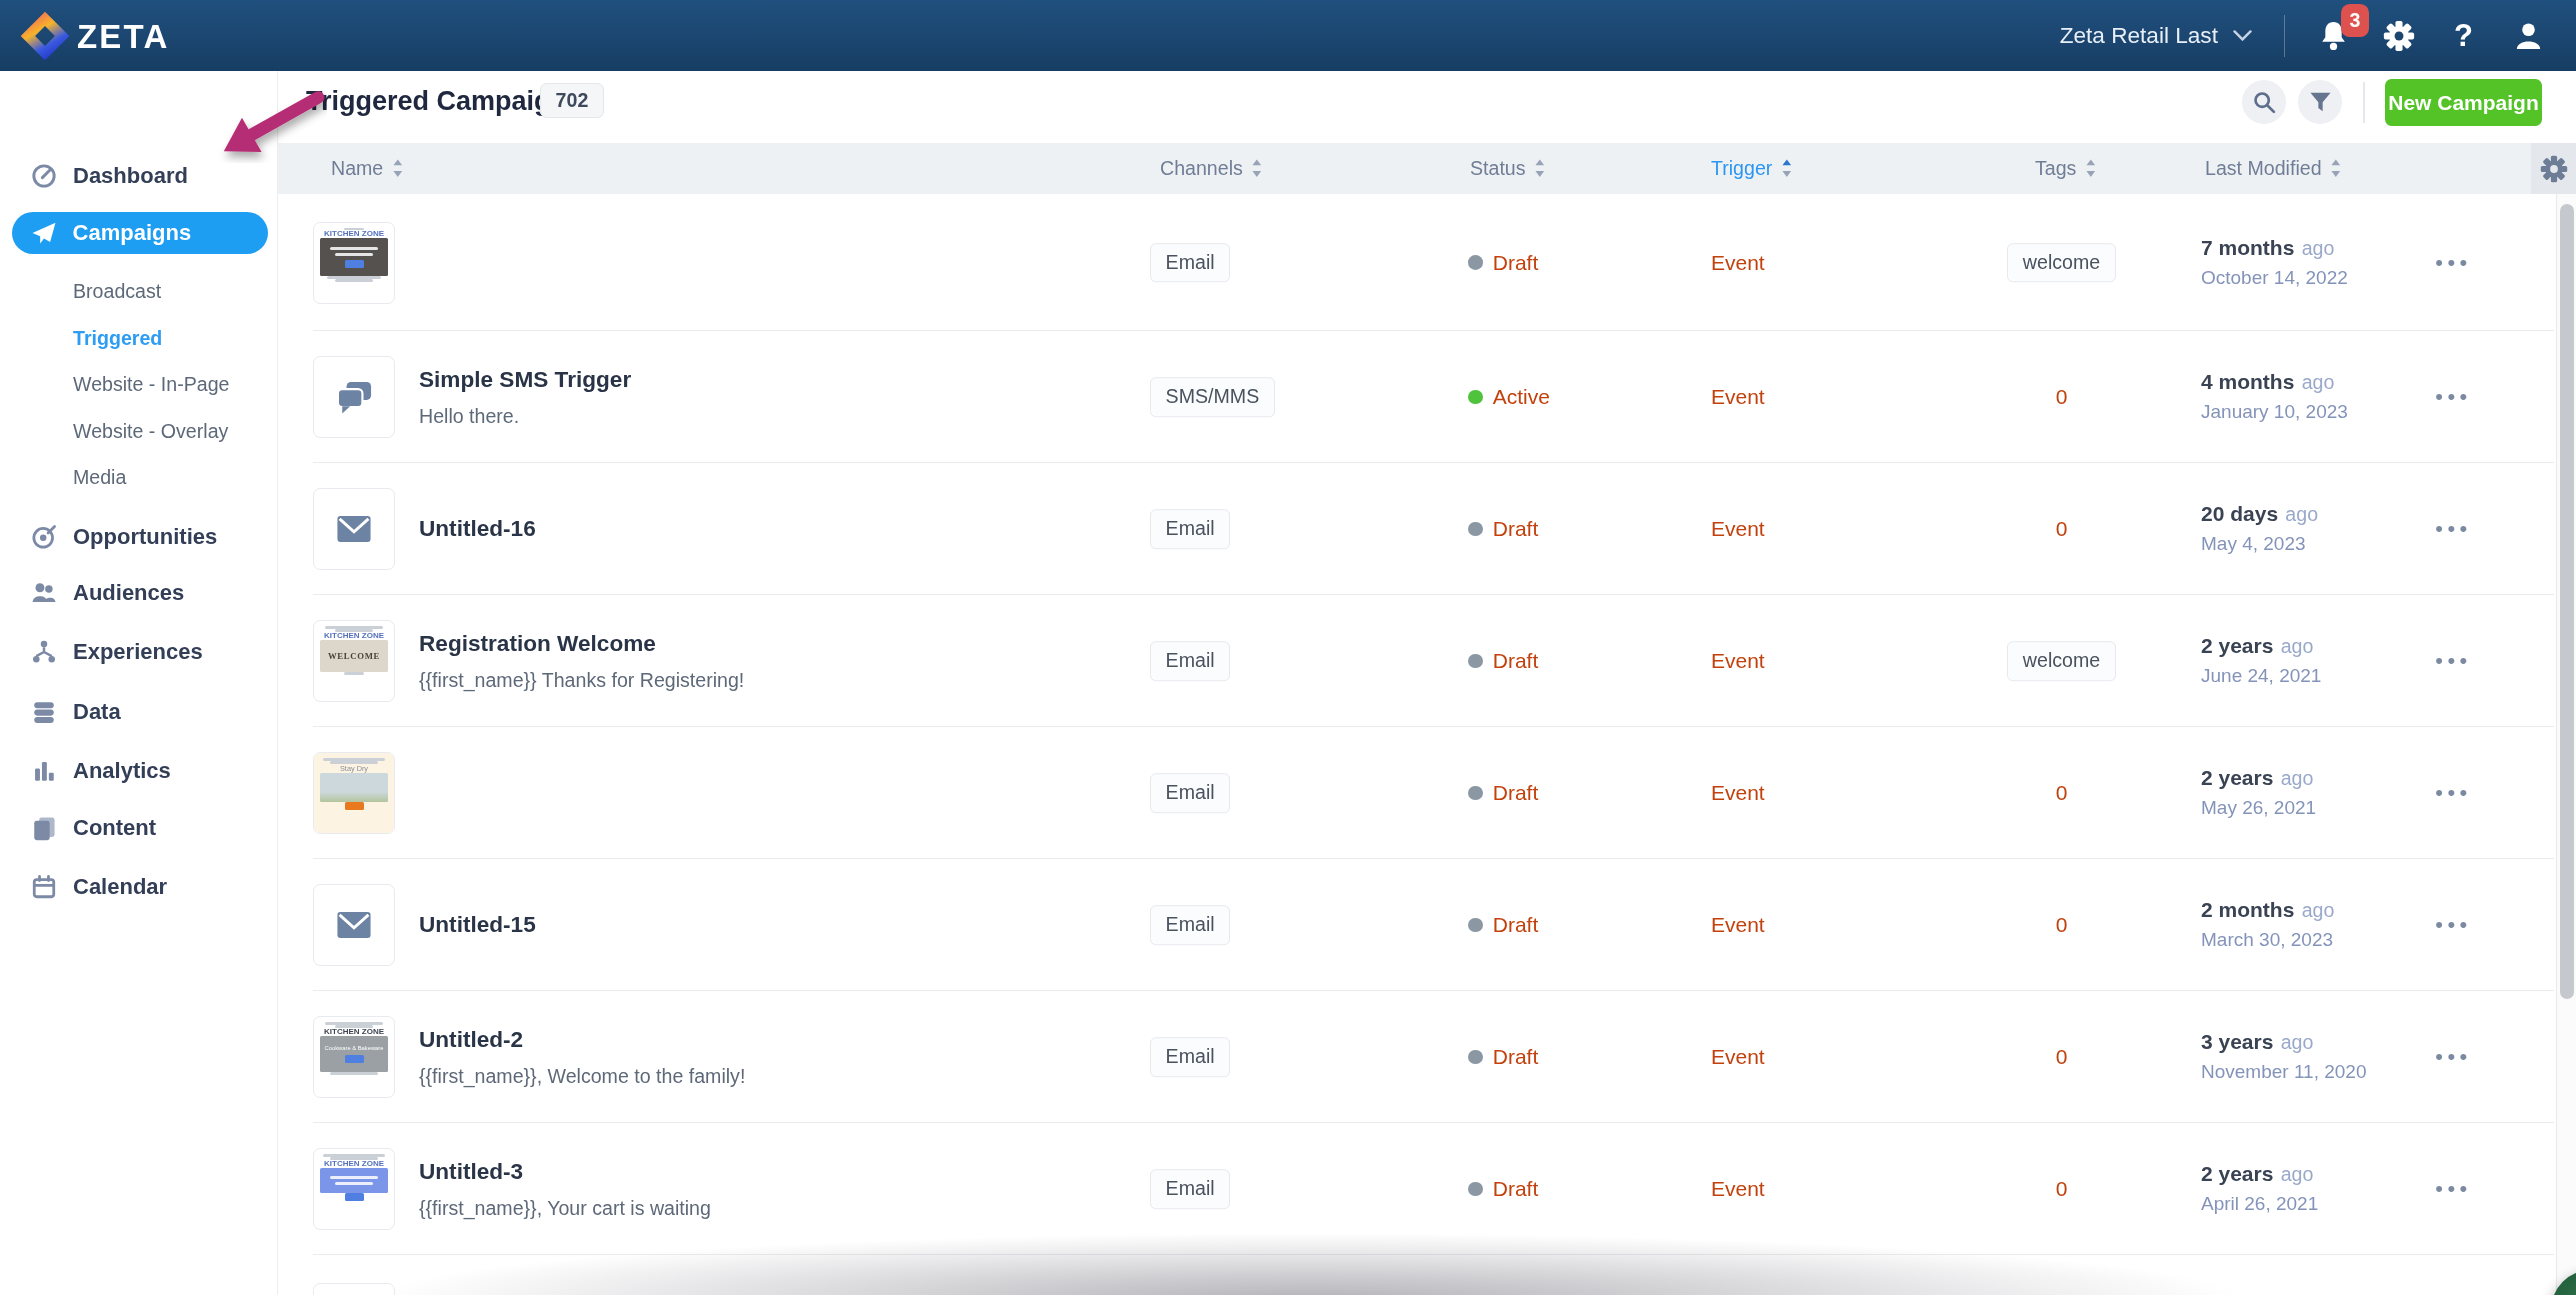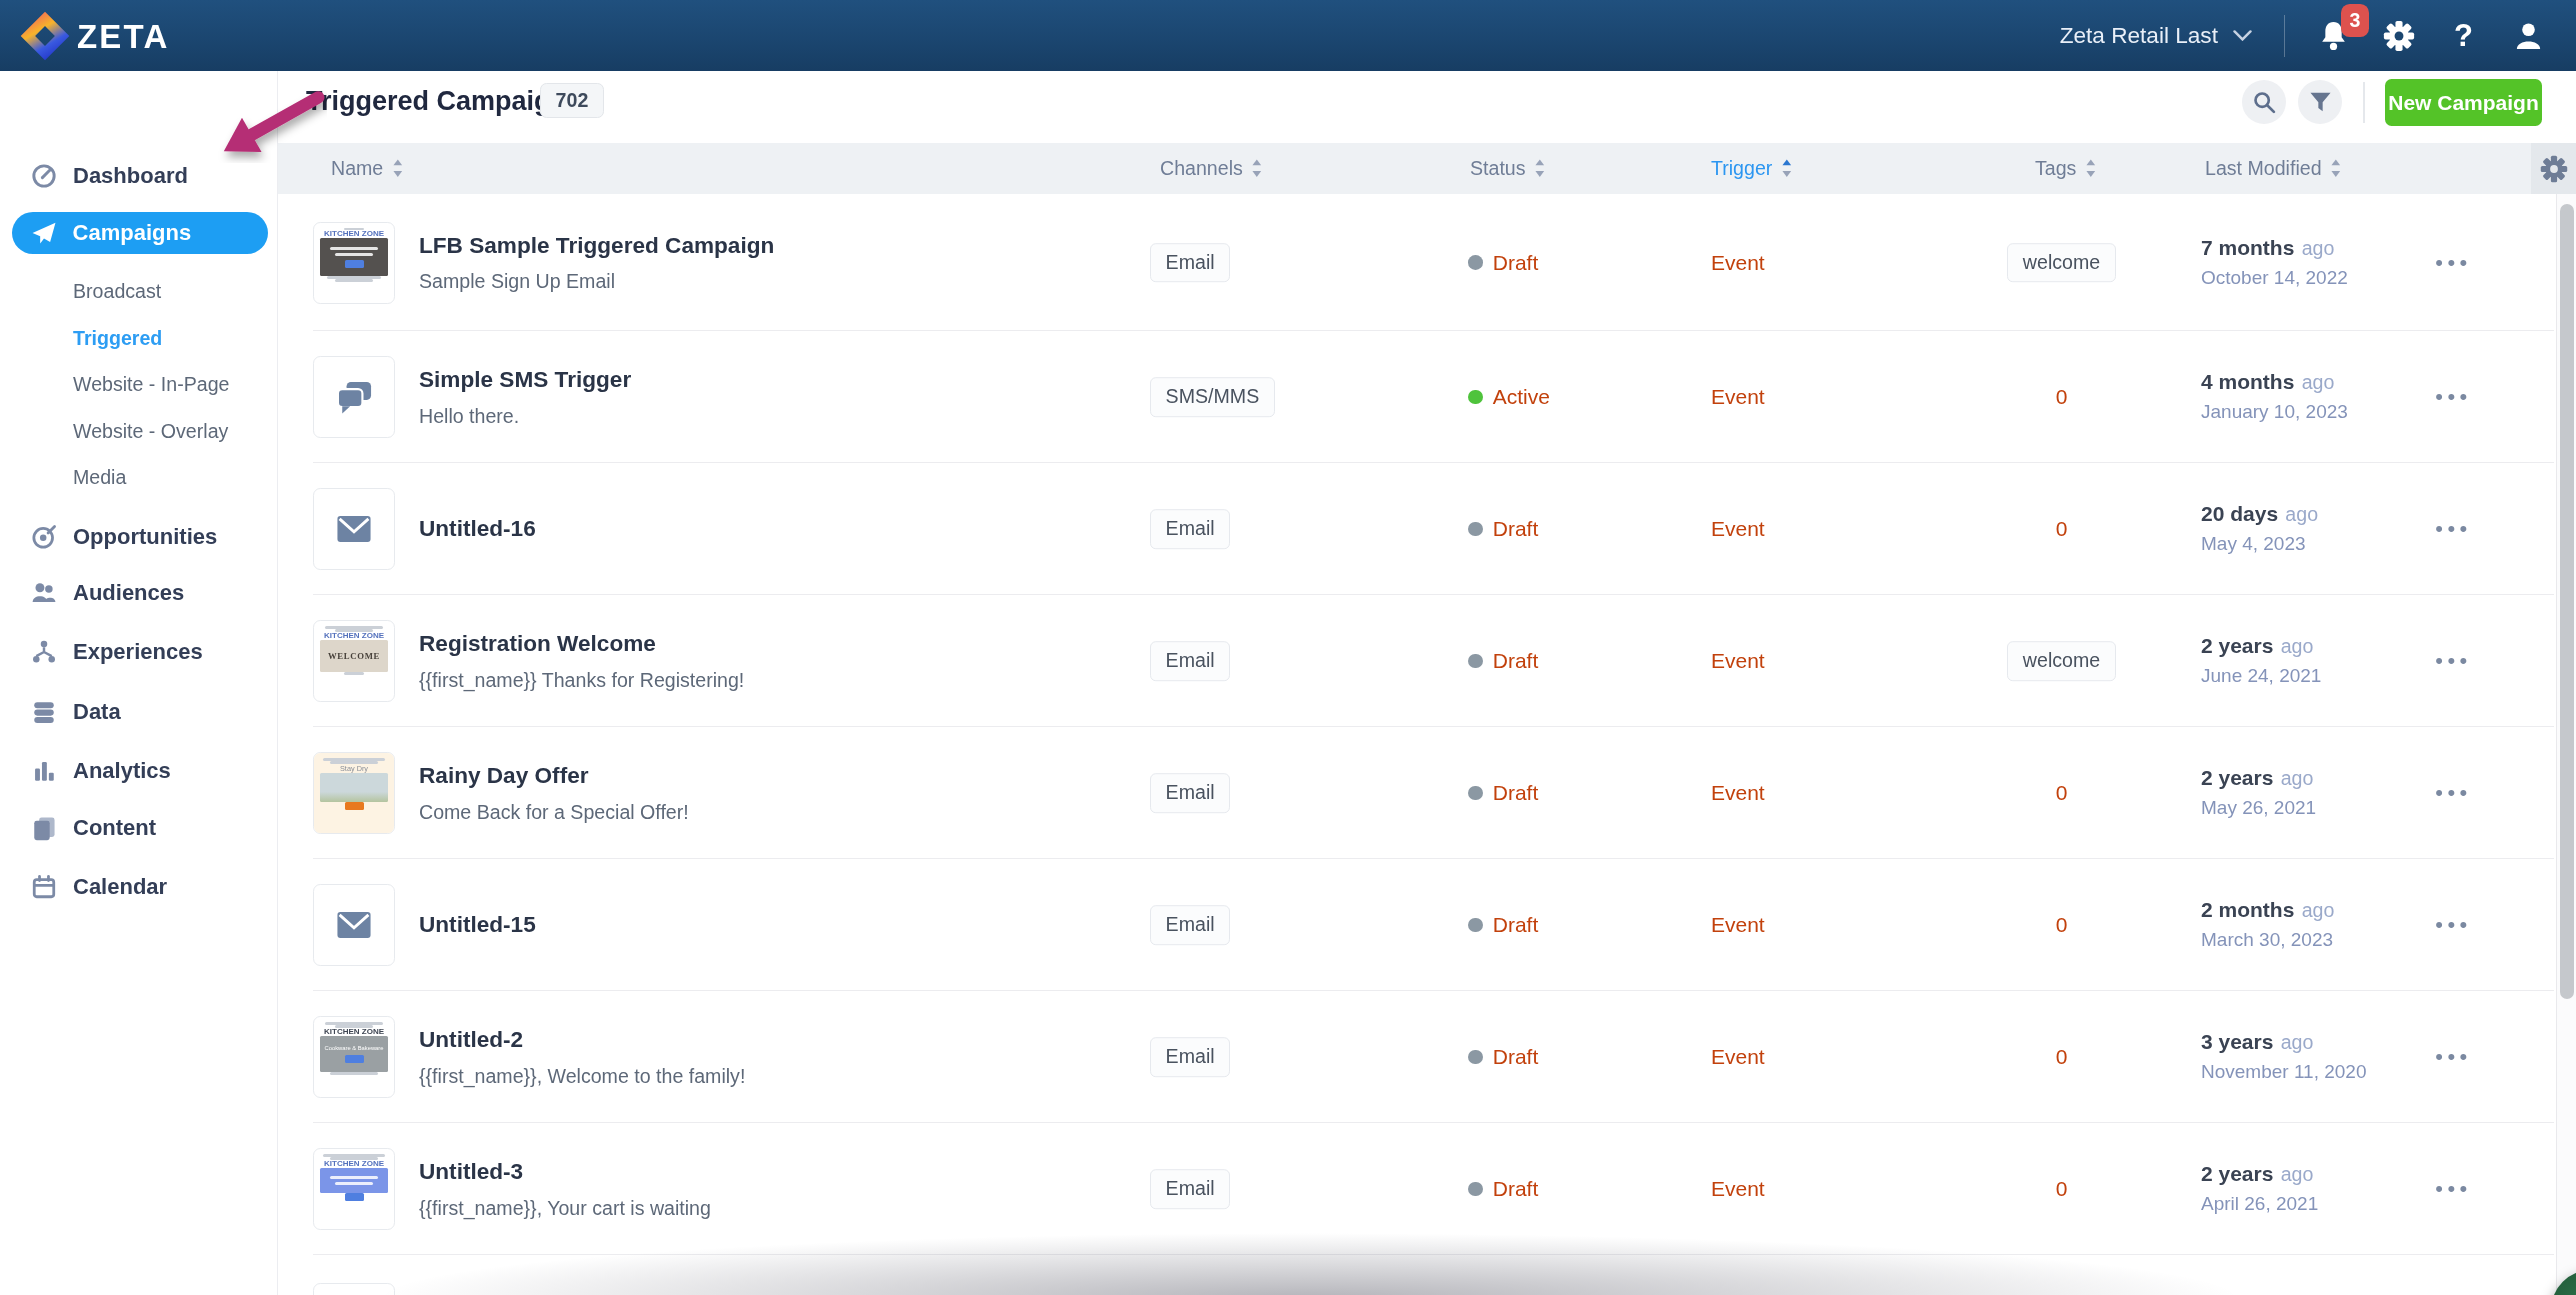--- a/index.html
+++ b/index.html
@@ -395,24 +395,20 @@
             <div class="tlogo">KITCHEN ZONE</div>
             <div class="tphoto dark">
               <div class="tline white w70"></div>
               <div class="tline white w55"></div>
               <div class="tbtn blue"></div>
             </div>
             <div class="tline w80"></div>
             <div class="tline w55"></div>
           </div>
         </div>
-        <div class="name-cell">
-          <div class="name-title">LFB Sample Triggered Campaign</div>
-          <div class="name-sub">Sample Sign Up Email</div>
-        </div>
         <div class="channel-cell"><span class="chip">Email</span></div>
         <div class="status-cell">
           <span class="dot "></span>
           <span class="status-txt">Draft</span>
         </div>
         <div class="trigger-cell">Event</div>
         <div class="tag-cell">
           <span class="chip">welcome</span>
         </div>
         <div class="mod-cell">
@@ -506,24 +502,20 @@
       </div>
       <div class="row">
         <div class="thumb">
           <div class="tp" style="background:#fdf3e3">
             <div class="tline w90"></div>
             <div class="tline w70"></div>
             <div class="tiny">Stay Dry</div>
             <div class="tphoto sky"></div>
             <div class="tbtn orange"></div>
           </div>
-        </div>
-        <div class="name-cell">
-          <div class="name-title">Rainy Day Offer</div>
-          <div class="name-sub">Come Back for a Special Offer!</div>
         </div>
         <div class="channel-cell"><span class="chip">Email</span></div>
         <div class="status-cell">
           <span class="dot "></span>
           <span class="status-txt">Draft</span>
         </div>
         <div class="trigger-cell">Event</div>
         <div class="tag-cell">
           <span class="tag-count">0</span>
         </div>

